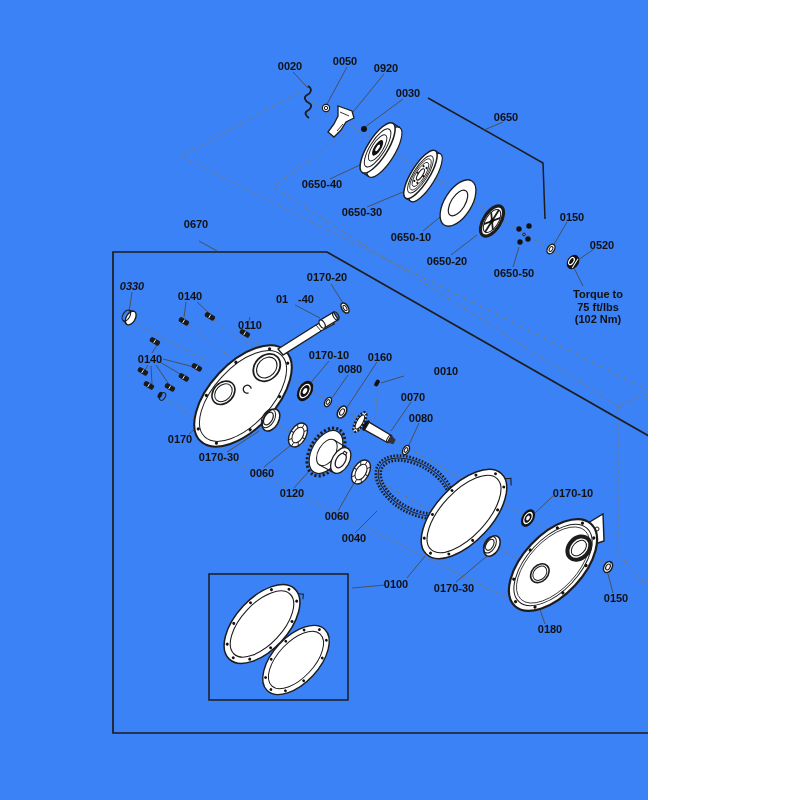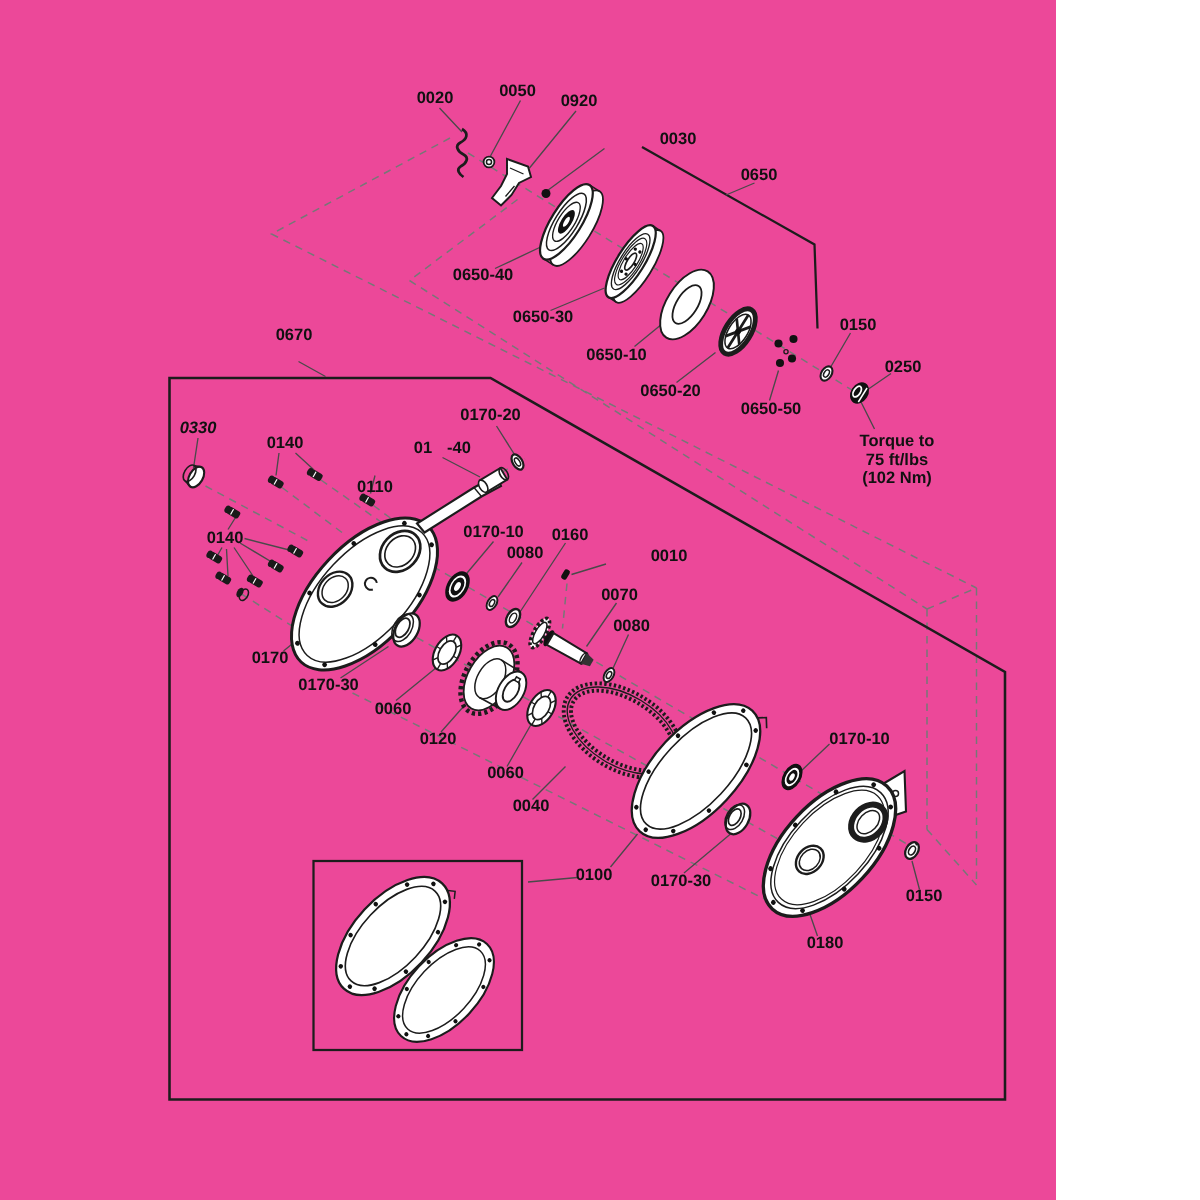--- a/index.html
+++ b/index.html
@@ -1,16 +1,16 @@
 <!DOCTYPE html>
 <html><head>
 <meta charset="utf-8">
 <style>
   html,body{margin:0;padding:0;background:#fff;}
-  #stage{position:relative;width:704px;height:800px;background:#ec4899;overflow:hidden;
+  #stage{position:relative;width:648px;height:800px;background:#3b82f6;overflow:hidden;
          font-family:"Liberation Sans",sans-serif;}
   #drawing{position:absolute;left:0;top:0;}
   .lbl{position:absolute;transform:translate(-50%,-50%);
        font:bold 11px "Liberation Sans",sans-serif;color:#111;
        white-space:pre-line;text-align:center;line-height:1.15;letter-spacing:0;}
 </style>
 </head>
 <body>
 
 <div id="stage">
@@ -378,29 +378,29 @@
             <circle cx="17.8" cy="-19.4" r="1.4"></circle>
       </g>
     </g>
   </g>
 </svg>
 
 <div id="labels">
       <span class="lbl" style="left: 290px; top: 66px; color: rgb(17, 17, 17);">0020</span>
       <span class="lbl" style="left: 345px; top: 61px; color: rgb(17, 17, 17);">0050</span>
       <span class="lbl" style="left: 386px; top: 68px; color: rgb(17, 17, 17);">0920</span>
-      <span class="lbl" style="left: 408px; top: 93px; color: rgb(17, 17, 17); margin-left: 44px;">0030</span>
+      <span class="lbl" style="left: 408px; top: 93px; color: rgb(17, 17, 17);">0030</span>
       <span class="lbl" style="left: 506px; top: 117px; color: rgb(17, 17, 17);">0650</span>
       <span class="lbl" style="left: 322px; top: 184px; color: rgb(17, 17, 17);">0650-40</span>
       <span class="lbl" style="left: 362px; top: 212px; color: rgb(17, 17, 17);">0650-30</span>
       <span class="lbl" style="left: 411px; top: 237px; color: rgb(17, 17, 17);">0650-10</span>
       <span class="lbl" style="left: 447px; top: 261px; color: rgb(17, 17, 17);">0650-20</span>
       <span class="lbl" style="left: 514px; top: 273px; color: rgb(17, 17, 17); text-align: right;">0650-50</span>
       <span class="lbl" style="left: 572px; top: 217px; color: rgb(17, 17, 17);">0150</span>
-      <span class="lbl" style="left: 602px; top: 245px; color: rgb(17, 17, 17);">0250</span>
+      <span class="lbl" style="left: 602px; top: 245px; color: rgb(17, 17, 17);">0520</span>
       <span class="lbl" style="left: 196px; top: 224px; color: rgb(17, 17, 17);">0670</span>
       <span class="lbl" style="left: 132px; top: 286px; color: rgb(17, 17, 17); font-style: italic;">0330</span>
       <span class="lbl" style="left: 190px; top: 296px; color: rgb(17, 17, 17);">0140</span>
       <span class="lbl" style="left: 250px; top: 325px; color: rgb(17, 17, 17);">0110</span>
       <span class="lbl" style="left: 282px; top: 299px; color: rgb(17, 17, 17);">01</span>
       <span class="lbl" style="left: 306px; top: 299px; color: rgb(17, 17, 17);">-40</span>
       <span class="lbl" style="left: 327px; top: 277px; color: rgb(17, 17, 17);">0170-20</span>
       <span class="lbl" style="left: 150px; top: 359px; color: rgb(17, 17, 17);">0140</span>
       <span class="lbl" style="left: 329px; top: 355px; color: rgb(17, 17, 17);">0170-10</span>
       <span class="lbl" style="left: 350px; top: 369px; color: rgb(17, 17, 17);">0080</span>

